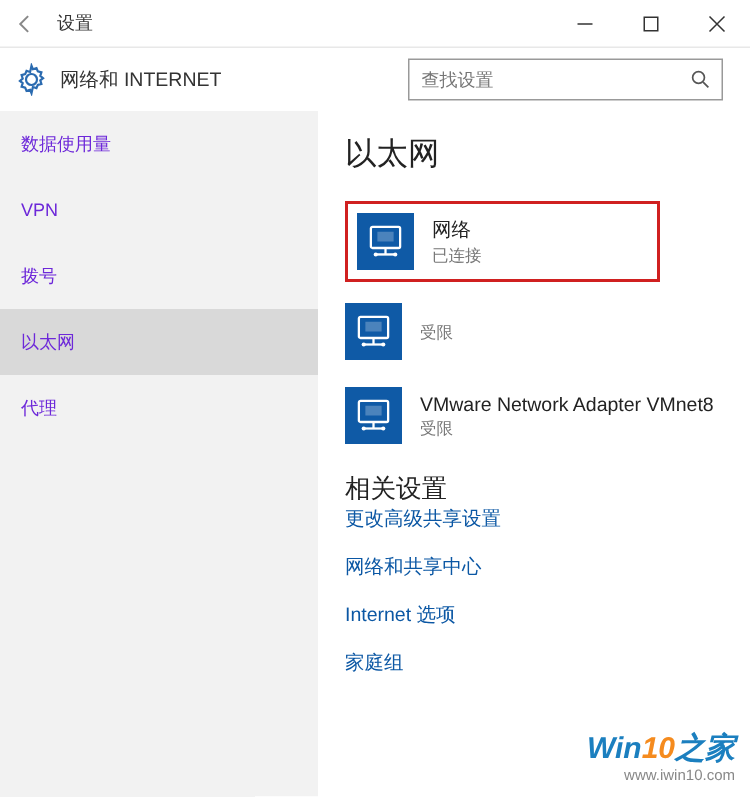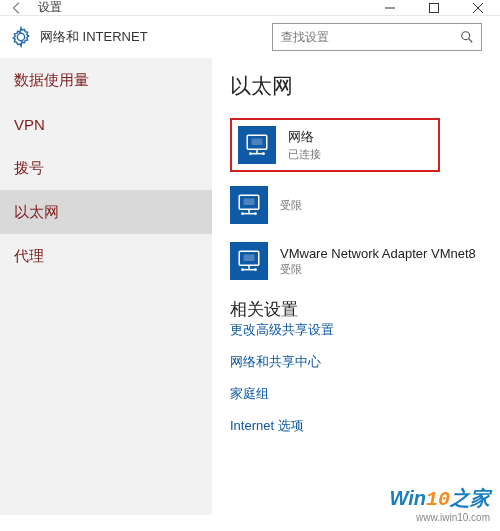--- a/index.html
+++ b/index.html
@@ -1,52 +1,52 @@
 <!DOCTYPE html>
 <html><head>
 <meta charset="utf-8">
 <style>
   * { margin: 0; padding: 0; box-sizing: border-box; font-family: "Microsoft YaHei", "Segoe UI", sans-serif; }
   body { width: 500px; height: 531px; background: #fff; overflow: hidden; position: relative; }
 
-  .titlebar { height: 16px; display: flex; align-items: center; border-bottom: 1px solid #e8e8e8; }
+  .titlebar { height: 32px; display: flex; align-items: center; border-bottom: 1px solid #e8e8e8; }
   .titlebar .back { width: 34px; height: 32px; display: flex; align-items: center; justify-content: center; color: #888; }
   .titlebar .title { font-size: 12px; color: #333; margin-left: 4px; flex: 1; }
   .titlebar .winbtns { display: flex; }
   .titlebar .winbtn { width: 44px; height: 32px; display: flex; align-items: center; justify-content: center; color: #555; }
 
   .header { height: 42px; display: flex; align-items: center; padding: 0 10px; }
   .header .gear { width: 22px; height: 22px; margin-right: 8px; color: #2b6bb0; }
   .header .section-title { font-size: 13px; color: #333; flex: 1; }
   .search { margin-right: 8px; width: 210px; height: 28px; border: 1px solid #999; display: flex; align-items: center; background: #fff; }
   .search input { flex: 1; border: none; outline: none; font-size: 12px; padding: 0 8px; background: transparent; color: #333; }
   .search .sicon { width: 28px; display: flex; align-items: center; justify-content: center; color: #555; }
 
   .main { display: flex; height: calc(531px - 32px - 42px); }
   .sidebar { width: 212px; background: #f2f2f2; }
-  .sidebar .item { height: 44px; display: flex; align-items: center; padding: 0 14px; font-size: 15px; color: #7f1d1d; }
+  .sidebar .item { height: 44px; display: flex; align-items: center; padding: 0 14px; font-size: 12px; color: #6d28d9; }
   .sidebar .item.active { background: #d9d9d9; }
 
   .content { flex: 1; padding: 14px 18px 6px 18px; overflow: hidden; }
   .content h2 { font-size: 21px; font-weight: 400; color: #222; margin-bottom: 18px; }
 
   .netrow { display: flex; align-items: center; margin-bottom: 18px; }
   .netrow.boxed { border: 2px solid #d02020; padding: 6px; margin-bottom: 14px; width: 210px; }
   .neticon { width: 38px; height: 38px; background: #0f5aa6; display: flex; align-items: center; justify-content: center; flex-shrink: 0; }
   .nettext { margin-left: 12px; }
   .nettext .name { font-size: 13px; color: #222; }
   .nettext .status { font-size: 11px; color: #777; margin-top: 1px; }
 
   .related-title { font-size: 17px; color: #222; margin-top: 18px; font-weight: 400; }
   .link { font-size: 13px; color: #0b57a4; margin-bottom: 14px; display: block; }
 
   .watermark { position: absolute; right: 10px; bottom: 8px; text-align: right; }
   .watermark .wm1 { font-size: 20px; font-weight: bold; font-style: italic; }
   .watermark .wm1 .blue { color: #1b7fbf; }
-  .watermark .wm1 .orange { color: #f58b1e; font-family: Liberation Mono, monospace; }
+  .watermark .wm1 .orange { color: #f58b1e; }
   .watermark .wm2 { font-size: 10px; color: #888; }
 </style>
 </head>
 <body>
 
 <div class="titlebar">
   <div class="back">
     <svg width="14" height="14" viewBox="0 0 16 16">
         <path d="M10 2 L4 8 L10 14" stroke="#888" stroke-width="1.5" fill="none"></path>
       </svg>
@@ -158,22 +158,22 @@
       </div>
       <div class="nettext">
         <div class="name">VMware Network Adapter VMnet8</div>
         <div class="status">受限</div>
       </div>
     </div>
 
     <div class="related-title">相关设置</div>
     <a class="link">更改高级共享设置</a>
     <a class="link">网络和共享中心</a>
+    <a class="link">Internet 选项</a>
     <a class="link">家庭组</a>
-    <a class="link">Internet 选项</a>
 
   </div>
 </div>
 
 <div class="watermark">
   <div class="wm1">
     <span class="blue">Win</span><span class="orange">10</span><span class="blue">之家</span>
   </div>
   <div class="wm2">www.iwin10.com</div>
 </div>

